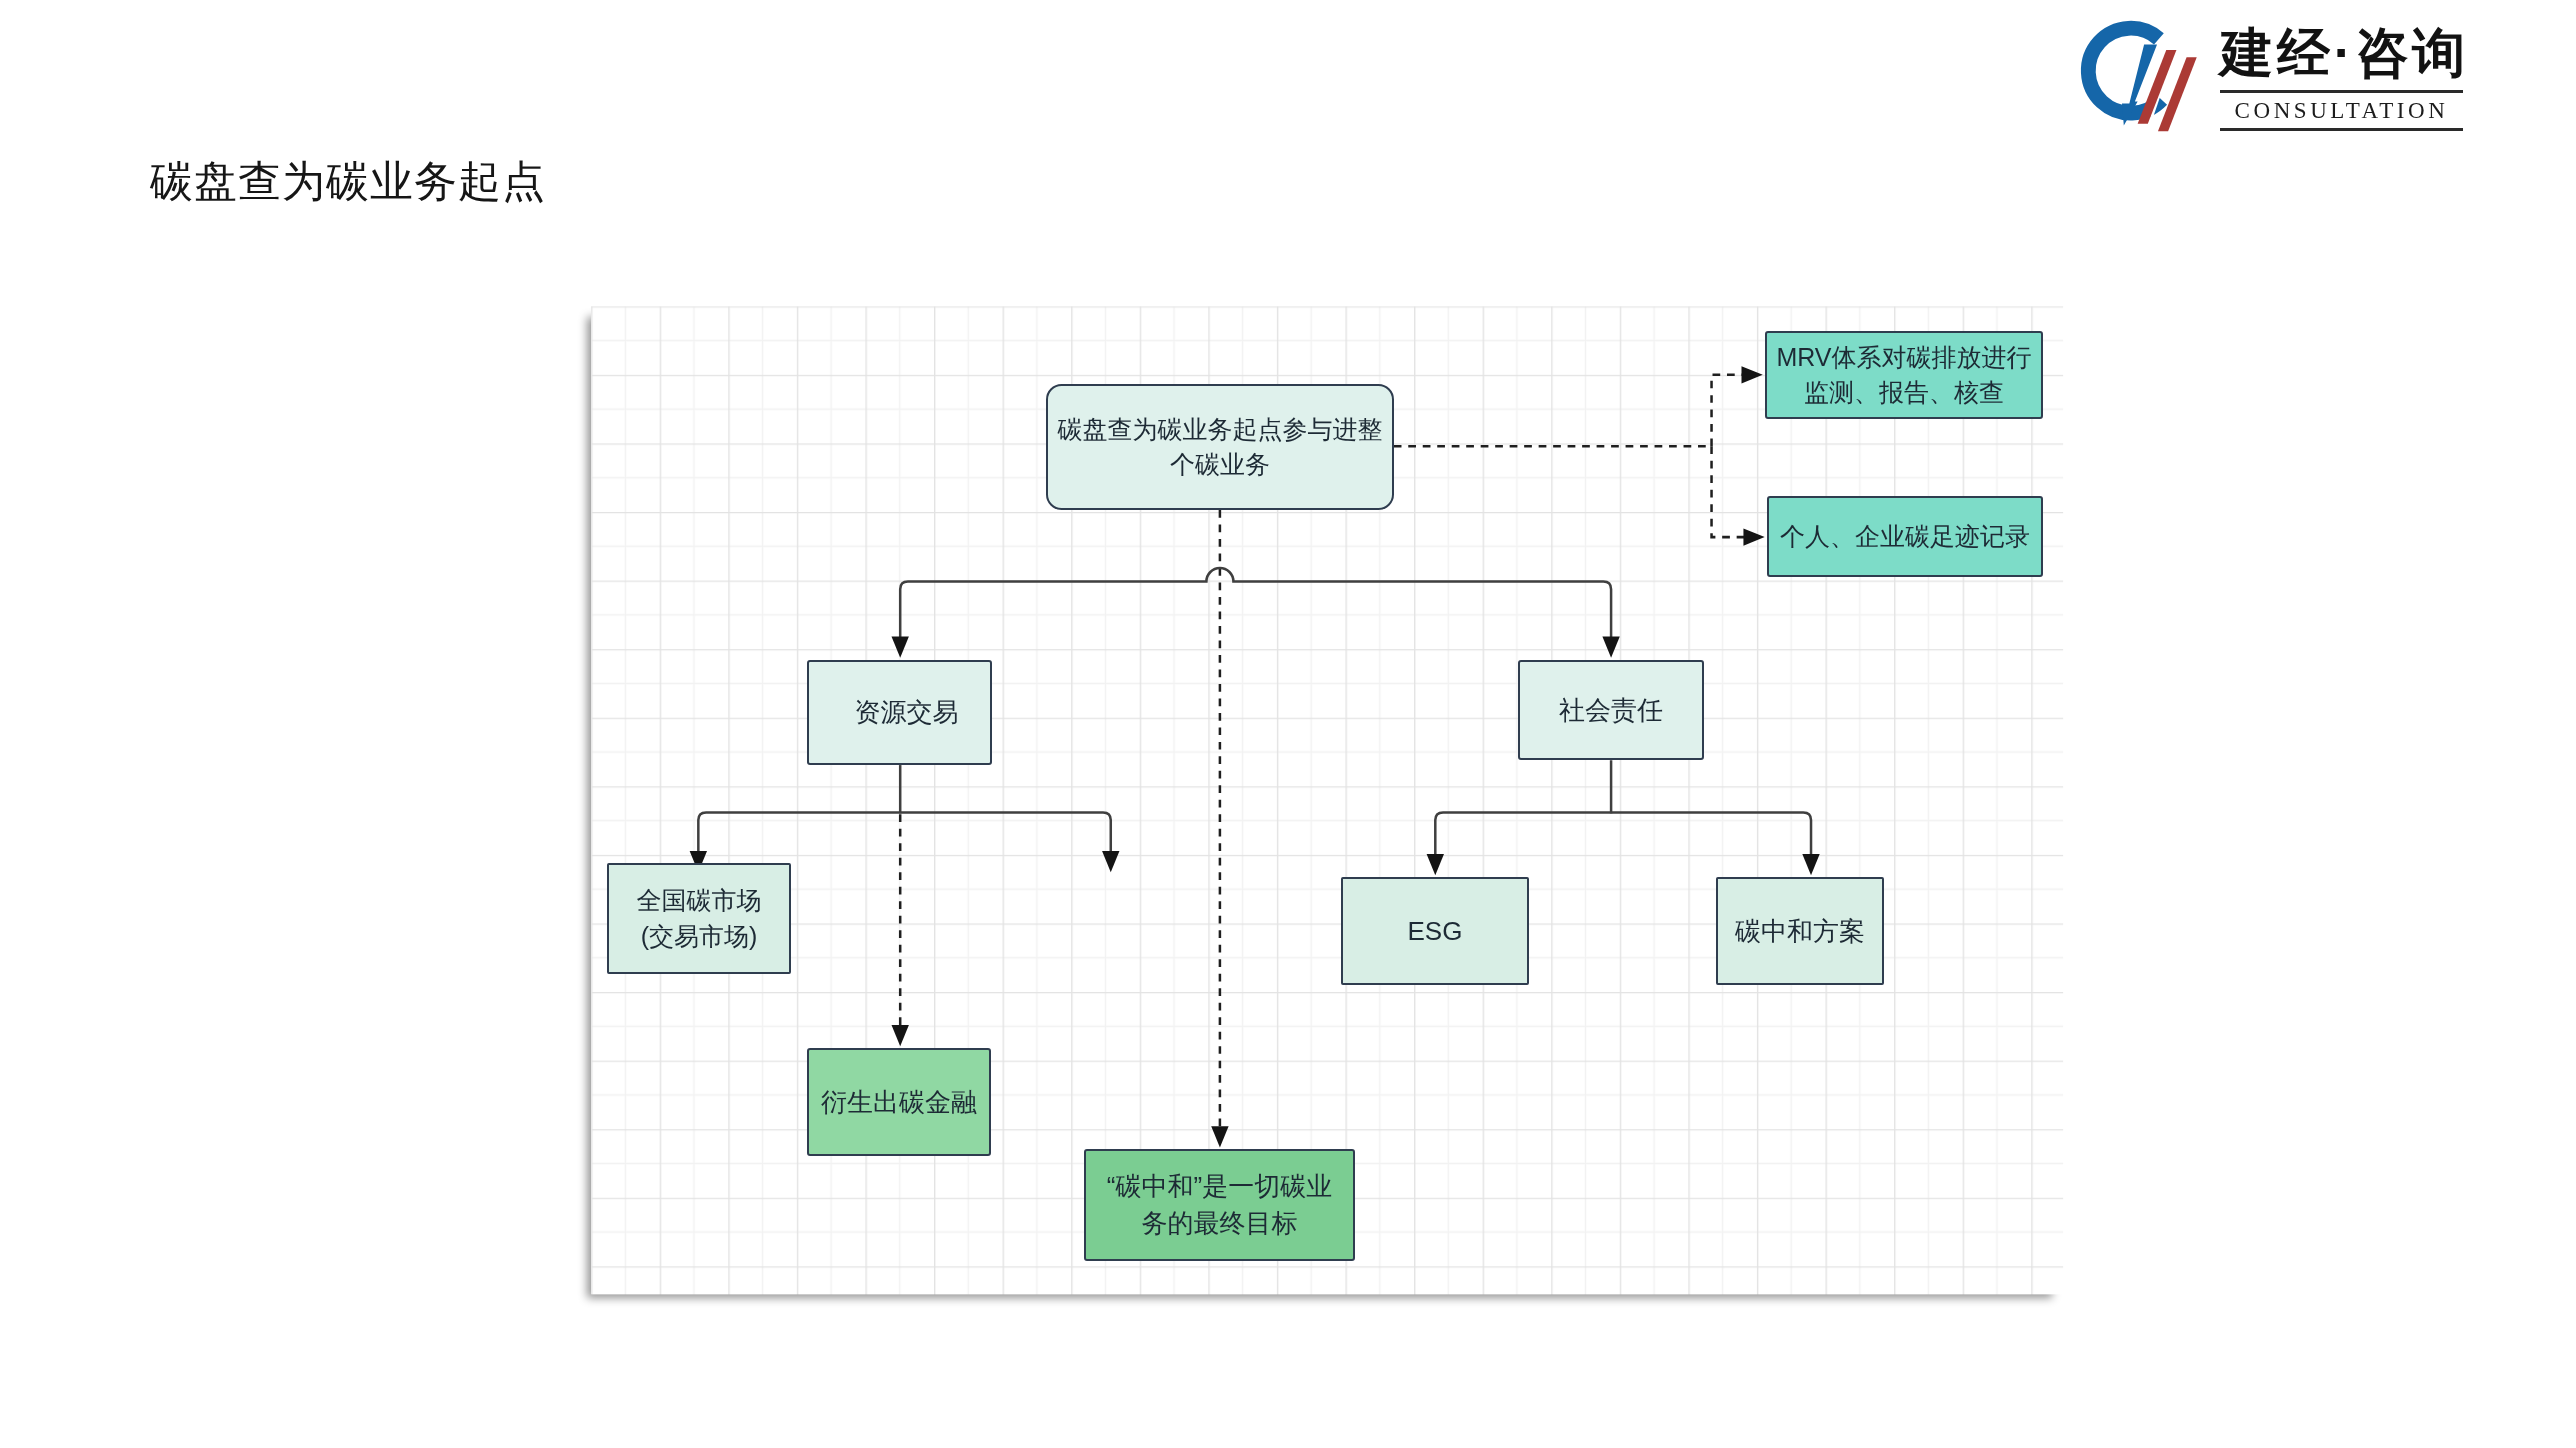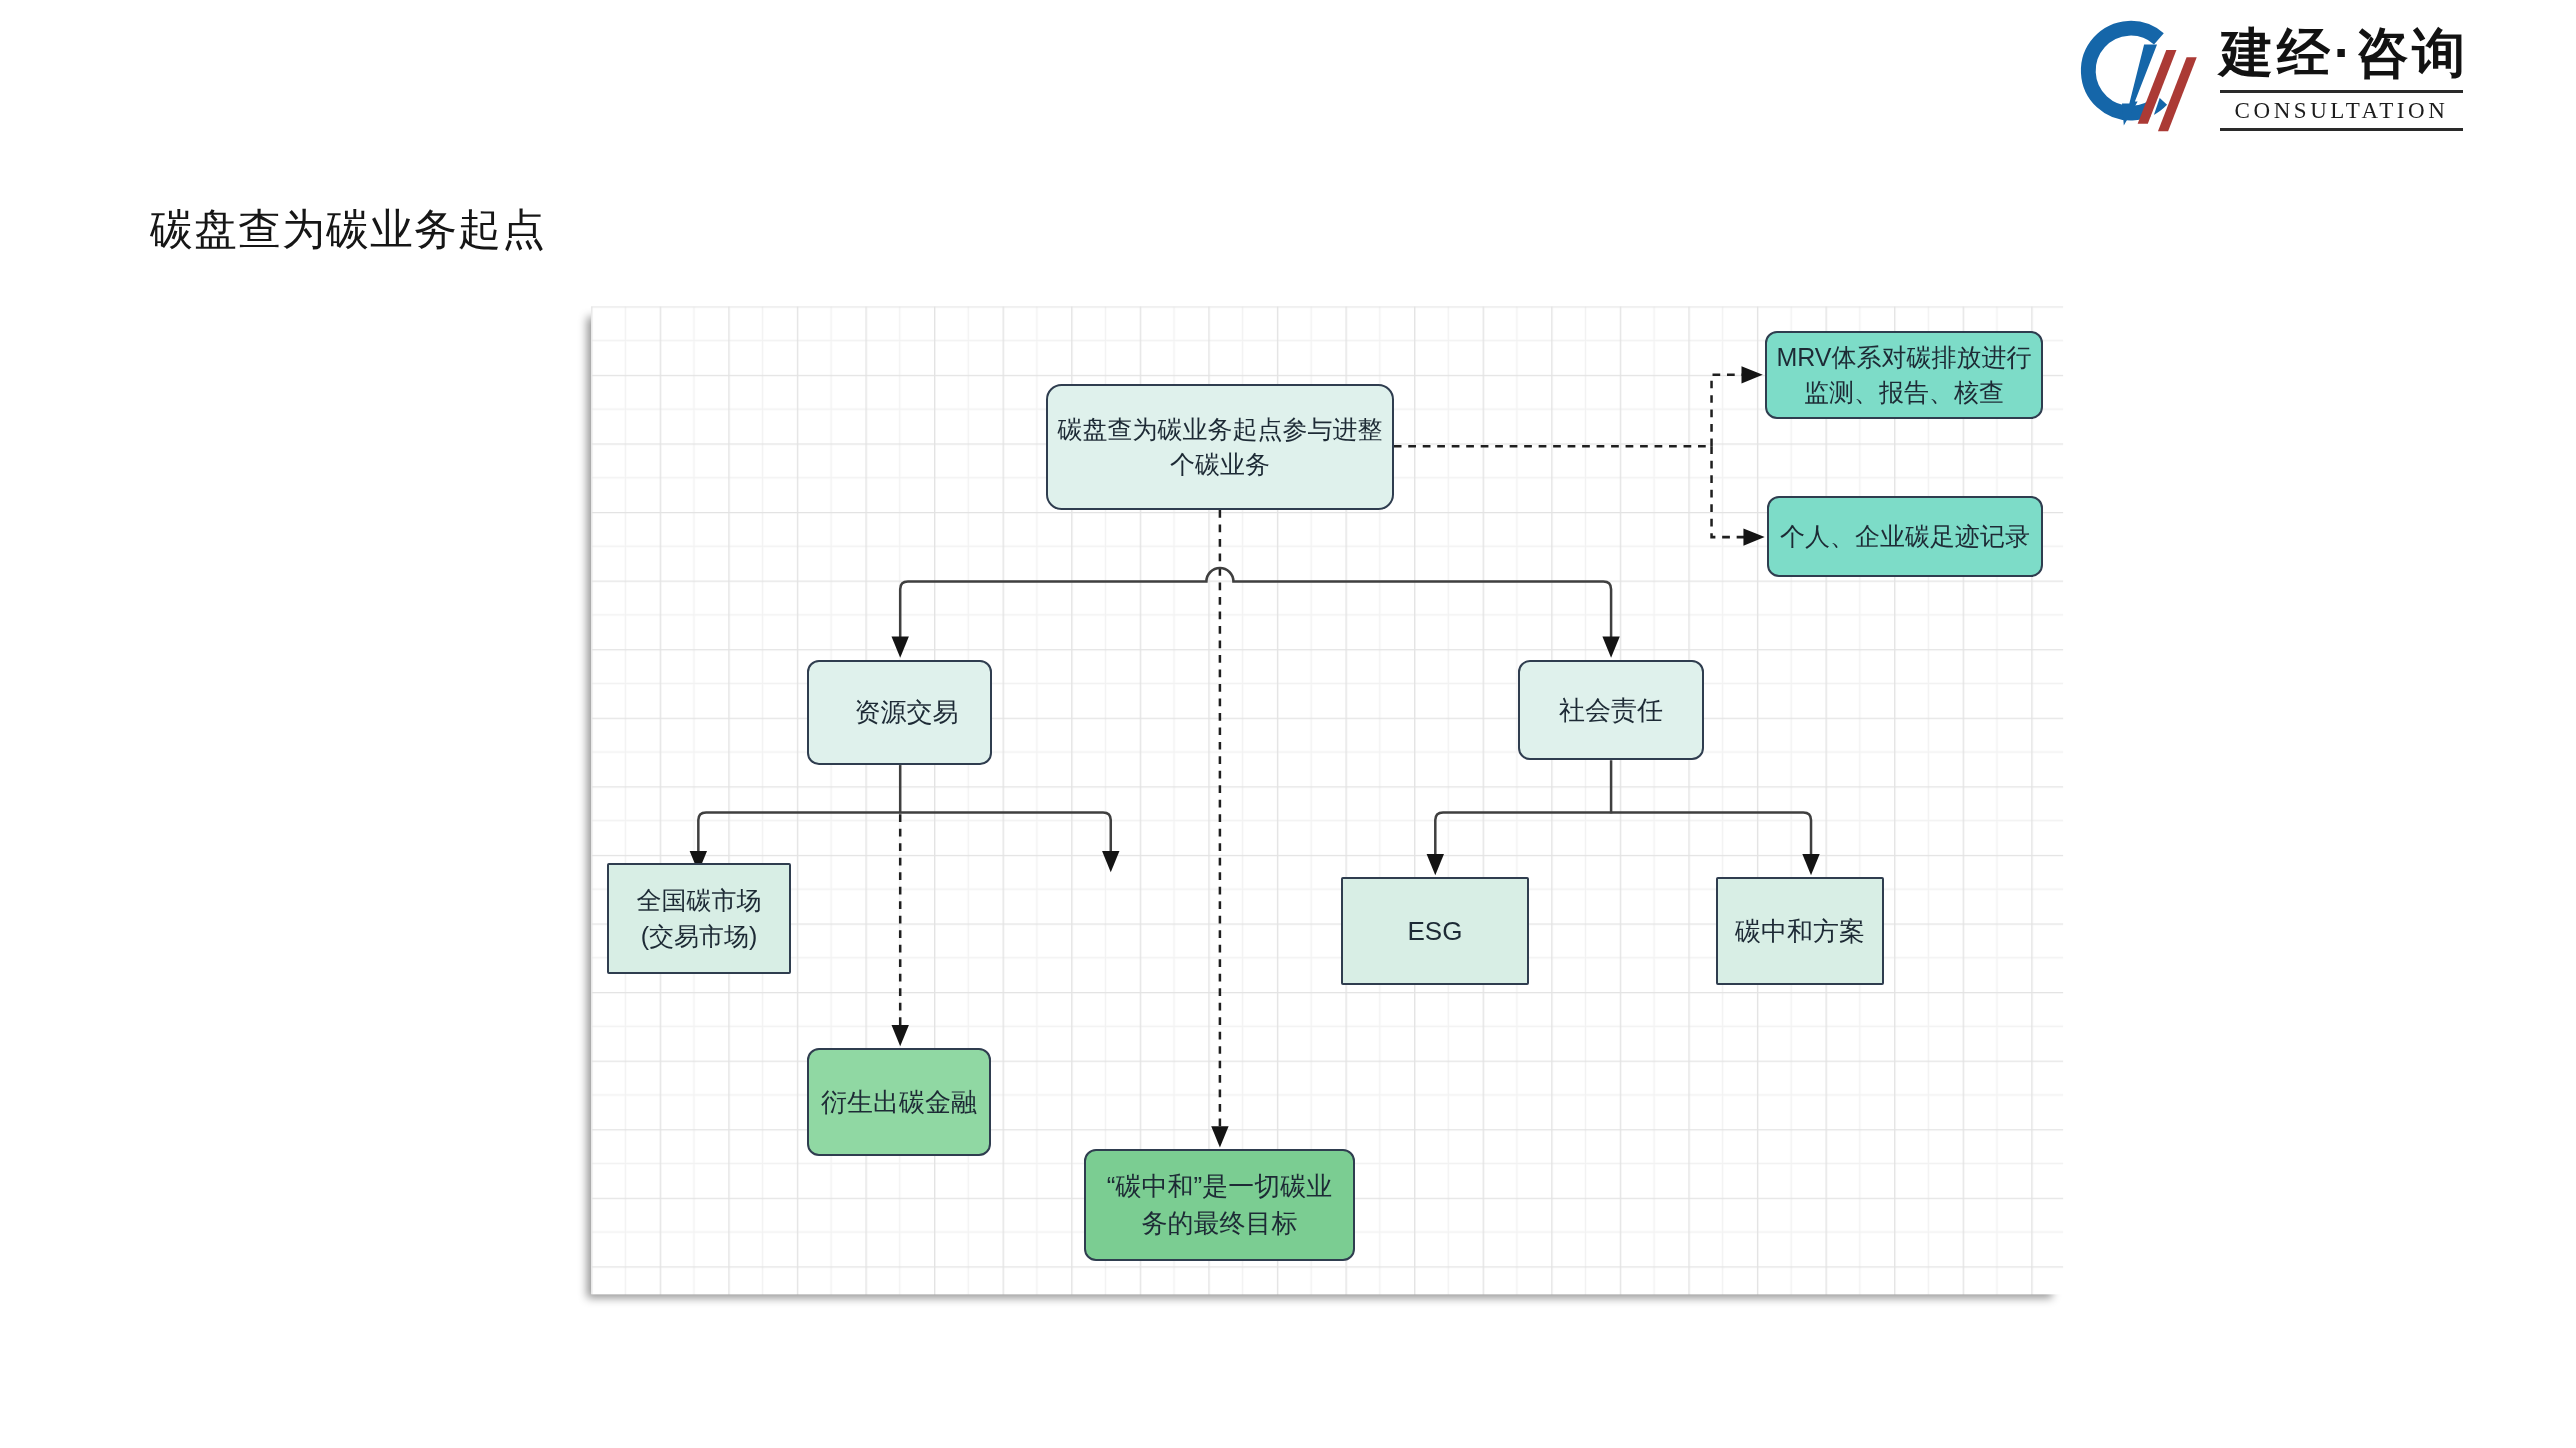--- a/index.html
+++ b/index.html
@@ -8,21 +8,20 @@
     width:2576px;height:1449px;
     background:#ffffff;
     overflow:hidden;
     font-family:"Liberation Sans","DejaVu Sans",sans-serif;
   }
   
   #page-title{
     position:absolute;left:150px;top:153px;
     font-size:43px;color:#161616;letter-spacing:1px;
     font-weight:400;
-    margin-top:48px;
   }
   #logo{position:absolute;left:2067px;top:11.6px;width:454px;height:126px;}
   #logo-icon{position:absolute;left:0;top:1.9px;width:145px;height:120px;}
   #logo-text{position:absolute;left:153px;top:3.9px;width:243px;}
   #brand-name{
     font-size:53px;font-weight:700;color:#121212;
     letter-spacing:3.9px;white-space:nowrap;line-height:75px;
   }
   .brand-rule{height:2.9px;background:#2a2a2a;width:243px;}
   #brand-subtitle{
@@ -40,21 +39,21 @@
   
   .node{
     position:absolute;display:flex;flex-direction:column;
     align-items:center;justify-content:center;
     border:2.9px solid #2f3d4f;box-sizing:border-box;
     color:#1d2a35;text-align:center;line-height:1.42;
     padding:1.9px 5.8px;
   }
   .node span{display:block;}
   .r16{border-radius:15.5px;}
-  .r12{border-radius:12px;}
+  .r12{border-radius:3px;}
   .r0{border-radius:1.9px;border-width:2.4px;}
   .f-root{font-size:25px;}
   .f-std{font-size:26px;}
   .f-sub{font-size:25px;}
 </style>
 </head>
 <body>
 
 <div id="slide">
 

